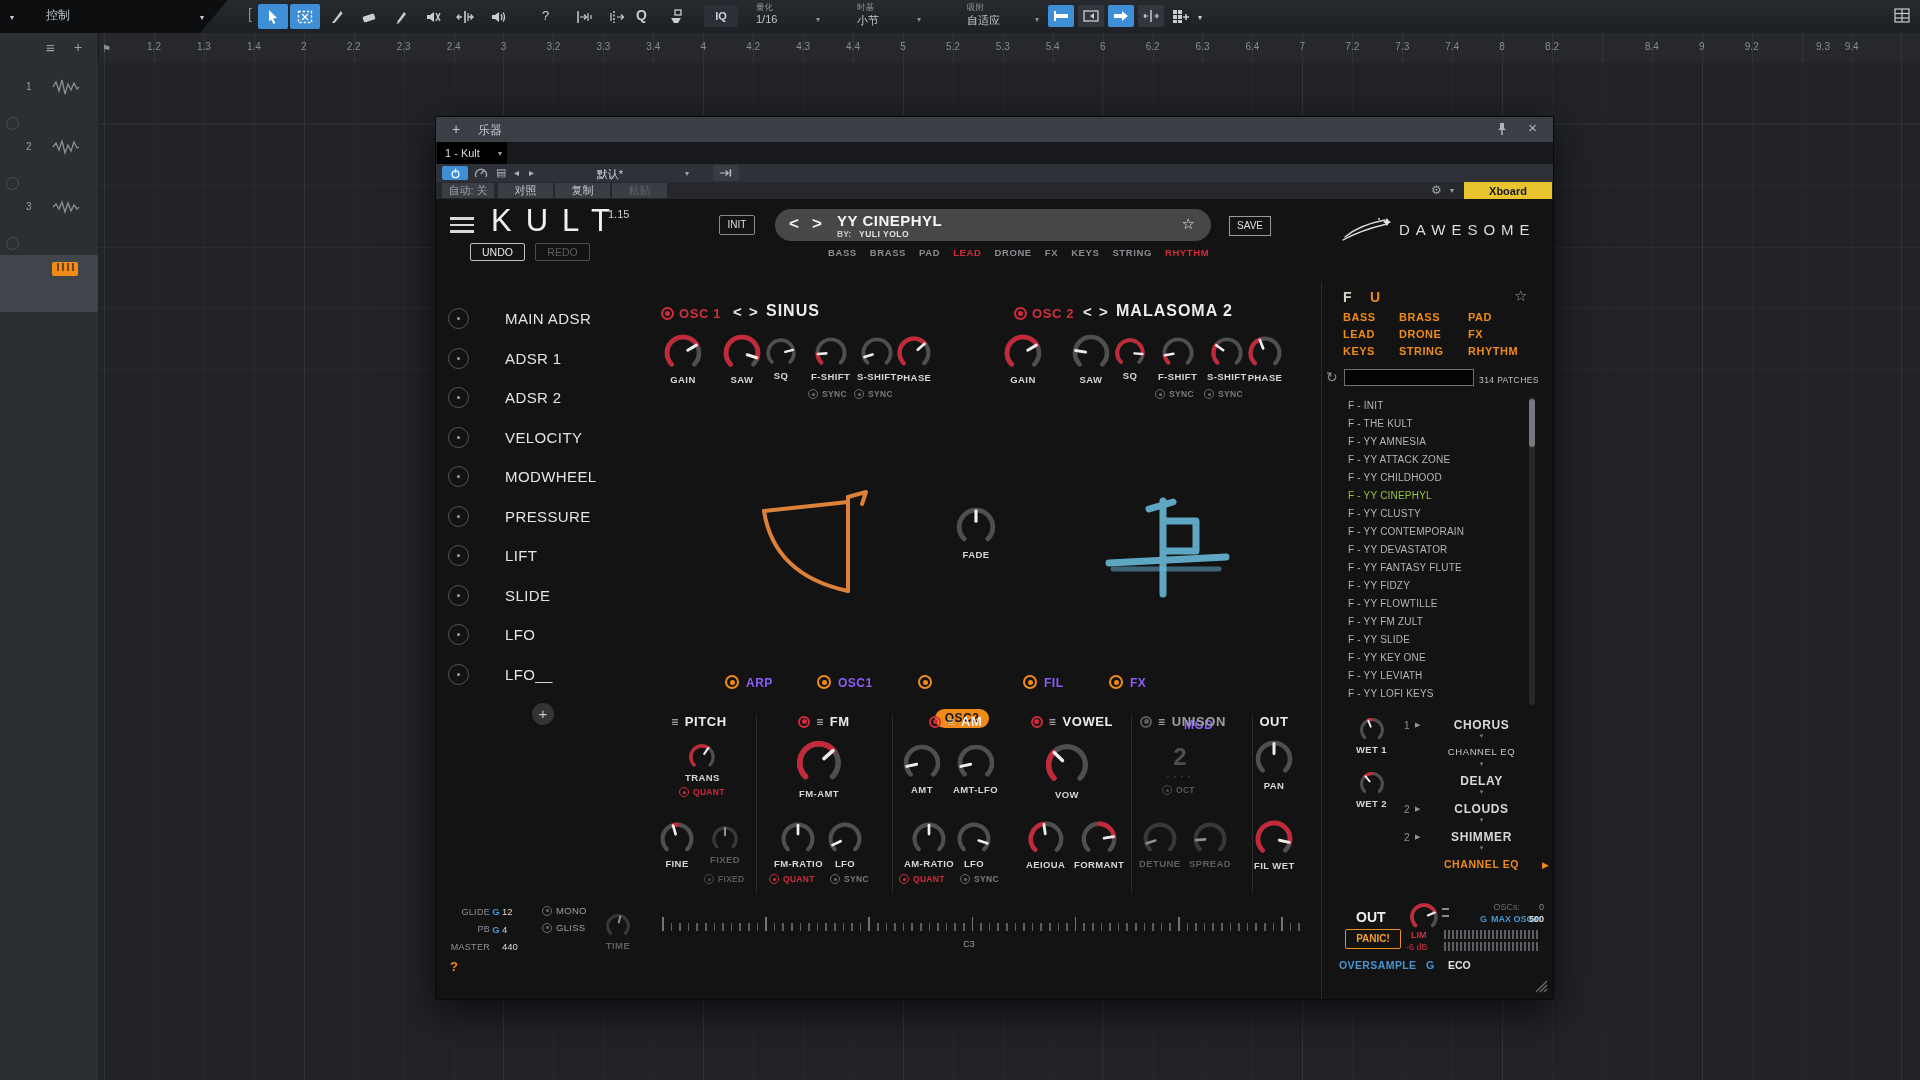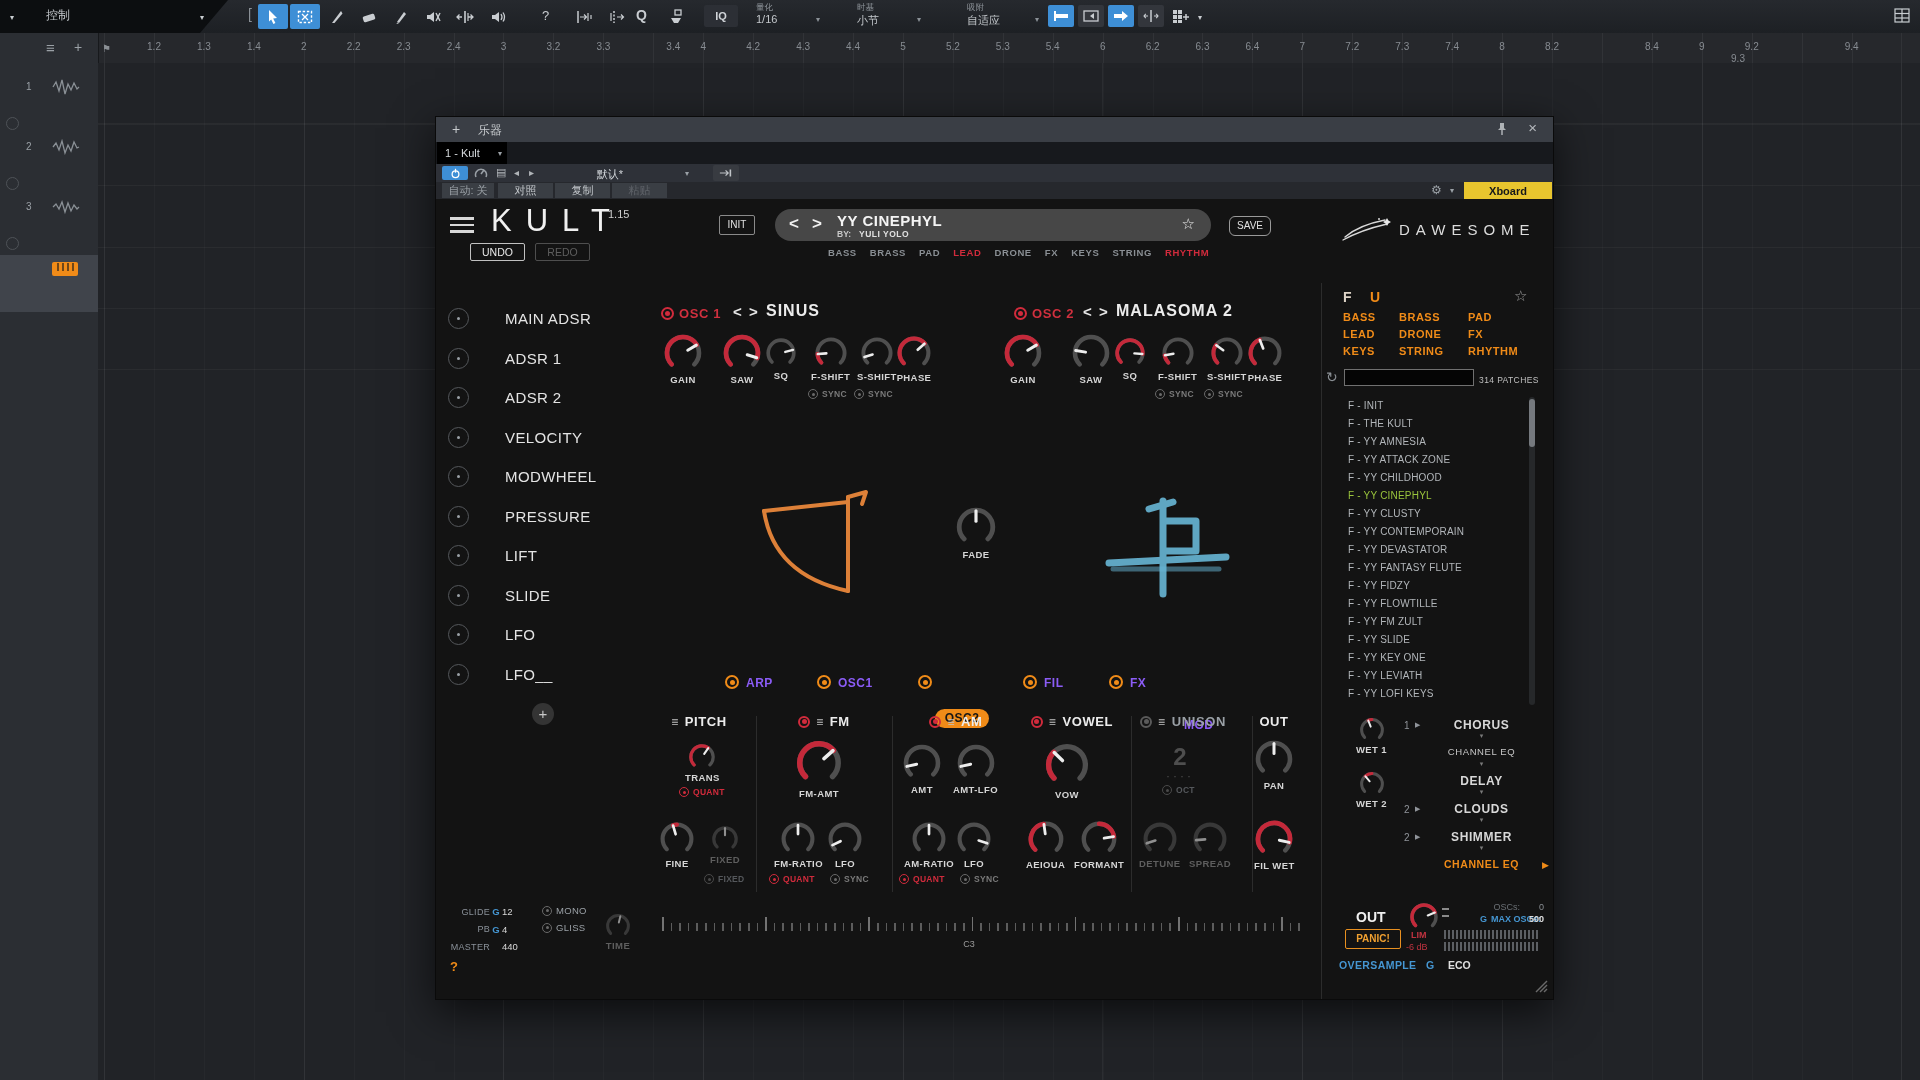--- a/index.html
+++ b/index.html
@@ -253,21 +253,21 @@
       <span class="rnum" style="left: 56px;">1.2</span>
       <span class="rnum" style="left: 105.93px;">1.3</span>
       <span class="rnum" style="left: 155.86px;">1.4</span>
       <span class="rnum" style="left: 205.79px;">2</span>
       <span class="rnum" style="left: 255.72px;">2.2</span>
       <span class="rnum" style="left: 305.65px;">2.3</span>
       <span class="rnum" style="left: 355.58px;">2.4</span>
       <span class="rnum" style="left: 405.51px;">3</span>
       <span class="rnum" style="left: 455.44px;">3.2</span>
       <span class="rnum" style="left: 505.37px;">3.3</span>
-      <span class="rnum" style="left: 555.3px; margin-left: 20px;">3.4</span>
+      <span class="rnum" style="left: 555.3px;">3.4</span>
       <span class="rnum" style="left: 605.23px;">4</span>
       <span class="rnum" style="left: 655.16px;">4.2</span>
       <span class="rnum" style="left: 705.09px;">4.3</span>
       <span class="rnum" style="left: 755.02px;">4.4</span>
       <span class="rnum" style="left: 804.95px;">5</span>
       <span class="rnum" style="left: 854.88px;">5.2</span>
       <span class="rnum" style="left: 904.81px;">5.3</span>
       <span class="rnum" style="left: 954.74px;">5.4</span>
       <span class="rnum" style="left: 1004.67px;">6</span>
       <span class="rnum" style="left: 1054.6px;">6.2</span>
@@ -276,21 +276,21 @@
       <span class="rnum" style="left: 1204.39px;">7</span>
       <span class="rnum" style="left: 1254.32px;">7.2</span>
       <span class="rnum" style="left: 1304.25px;">7.3</span>
       <span class="rnum" style="left: 1354.18px;">7.4</span>
       <span class="rnum" style="left: 1404.11px;">8</span>
       <span class="rnum" style="left: 1454.04px;">8.2</span>
       <span class="rnum" style="left: 1503.97px; margin-top: 42px;">8.3</span>
       <span class="rnum" style="left: 1553.9px;">8.4</span>
       <span class="rnum" style="left: 1603.83px;">9</span>
       <span class="rnum" style="left: 1653.76px;">9.2</span>
-      <span class="rnum" style="left: 1640px; margin-top: 12px;">9.3</span>
+      <span class="rnum" style="left: 1725px;">9.3</span>
       <span class="rnum" style="left: 1753.62px;">9.4</span>
     </div>
 </div>
 
 <div id="tracks">
   <span class="abs tbico" style="left:46px;top:6px;font-size:15px;color:#9aa0a6">≡</span>
   <span class="abs tbico" style="left:74px;top:6px;font-size:14px;color:#9aa0a6">+</span>
 
   <div class="trow" style="top:40px">
     <span class="tnum">1</span>
@@ -395,21 +395,21 @@
     <div class="abs" style="left:283px;top:16px;width:34px;height:18px;border:1px solid #8a8a8a;border-radius:2px;text-align:center;line-height:18px;font-size:10px;color:#e0e0e0">INIT</div>
 
     <div class="abs" style="left:339px;top:10px;width:436px;height:32px;background:#474747;border-radius:16px">
       <span class="abs" style="left:14px;top:5px;font-size:17px;font-weight:bold;color:#f0f0f0">&lt;</span>
       <span class="abs" style="left:37px;top:5px;font-size:17px;font-weight:bold;color:#f0f0f0">&gt;</span>
       <span class="abs" style="left:62px;top:3px;font-size:15px;font-weight:bold;letter-spacing:.5px;color:#f4f4f4">YY CINEPHYL</span>
       <span class="abs" style="left:62px;top:20px;font-size:8.5px;font-weight:bold;color:#c8c8c8">BY:</span>
       <span class="abs" style="left:84px;top:20px;font-size:8.5px;font-weight:bold;letter-spacing:.5px;color:#e0e0e0">YULI YOLO</span>
       <span class="abs" style="right:16px;top:6px;font-size:15px;color:#e8e8e8">☆</span>
     </div>
-    <div class="abs" style="left:793px;top:17px;width:40px;height:18px;border:1px solid #9a9a9a;border-radius:6px;text-align:center;line-height:18px;font-size:10px;color:#e0e0e0">SAVE</div>
+    <div class="abs" style="left:793px;top:17px;width:40px;height:18px;border:1px solid #9a9a9a;border-radius:0;text-align:center;line-height:18px;font-size:10px;color:#e0e0e0">SAVE</div>
     <div id="kult-cats" style="position:absolute;left:392px;top:48px;display:flex;gap:13px">
         <span class="hcat">BASS</span>
         <span class="hcat">BRASS</span>
         <span class="hcat">PAD</span>
         <span class="hcat on">LEAD</span>
         <span class="hcat">DRONE</span>
         <span class="hcat">FX</span>
         <span class="hcat">KEYS</span>
         <span class="hcat">STRING</span>
         <span class="hcat on">RHYTHM</span>

